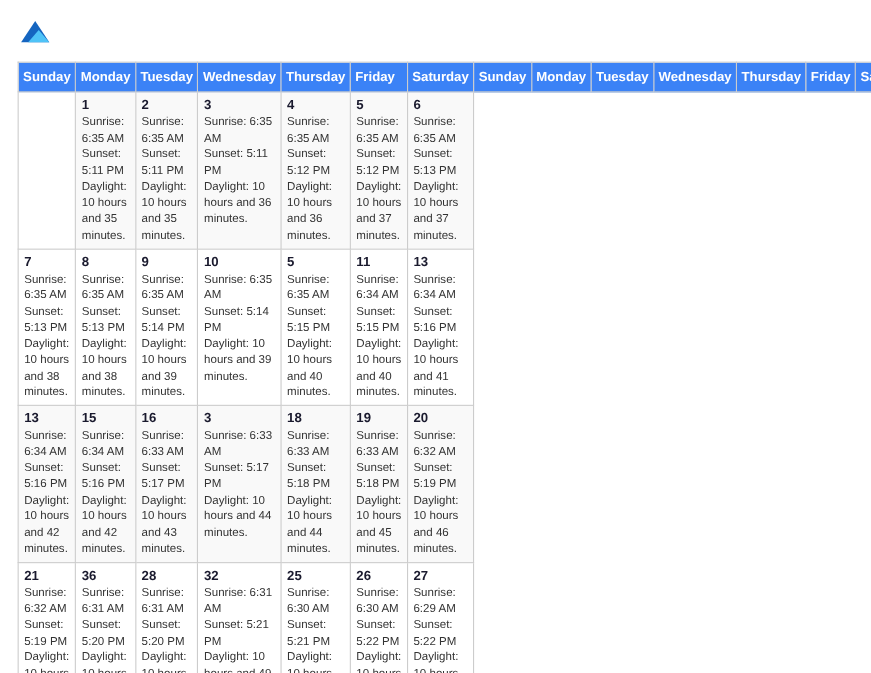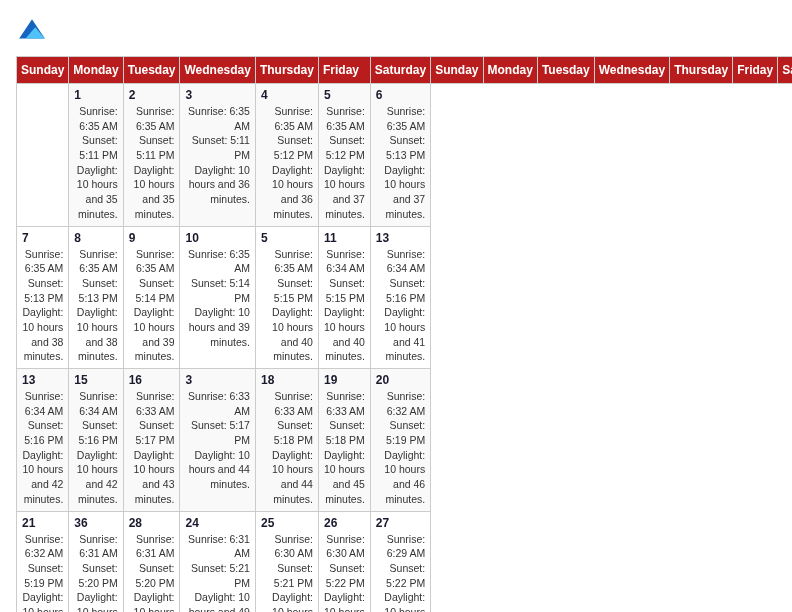--- a/index.html
+++ b/index.html
@@ -47,21 +47,21 @@
       font-size: 16px;
       color: #1a1a2e;
       font-weight: bold;
     }
     table {
       width: 100%;
       border-collapse: collapse;
       font-size: 11px;
     }
     thead tr th {
-      background: #b91c1c;
+      background: #3b82f6;
       color: #fff;
       padding: 6px 4px;
       text-align: left;
       font-size: 12px;
       font-weight: bold;
       border: 1px solid #ccc;
     }
     tbody tr td {
       border: 1px solid #ccc;
       padding: 4px 5px;
@@ -76,21 +76,20 @@
     .day-number {
       font-weight: bold;
       font-size: 12px;
       color: #1a1a2e;
       margin-bottom: 2px;
     }
     .day-info {
       font-size: 10.5px;
       color: #333;
       line-height: 1.4;
-      text-align: right;
     }
     .empty-cell {
       background: #fff !important;
     }
   </style>
 </head>
 <body>
 
 <div class="header">
   <div class="logo">
@@ -269,21 +268,21 @@
           Sunrise: 6:31 AM<br>Sunset: 5:20 PM<br>Daylight: 10 hours and 48 minutes.
         </div>
         </td>
         <td>
           <div class="day-number">28</div>
         <div class="day-info">
           Sunrise: 6:31 AM<br>Sunset: 5:20 PM<br>Daylight: 10 hours and 49 minutes.
         </div>
         </td>
         <td>
-          <div class="day-number">24</div>
+          <div class="day-number">32</div>
         <div class="day-info">
           Sunrise: 6:31 AM<br>Sunset: 5:21 PM<br>Daylight: 10 hours and 49 minutes.
         </div>
         </td>
         <td>
           <div class="day-number">25</div>
         <div class="day-info">
           Sunrise: 6:30 AM<br>Sunset: 5:21 PM<br>Daylight: 10 hours and 50 minutes.
         </div>
         </td>

